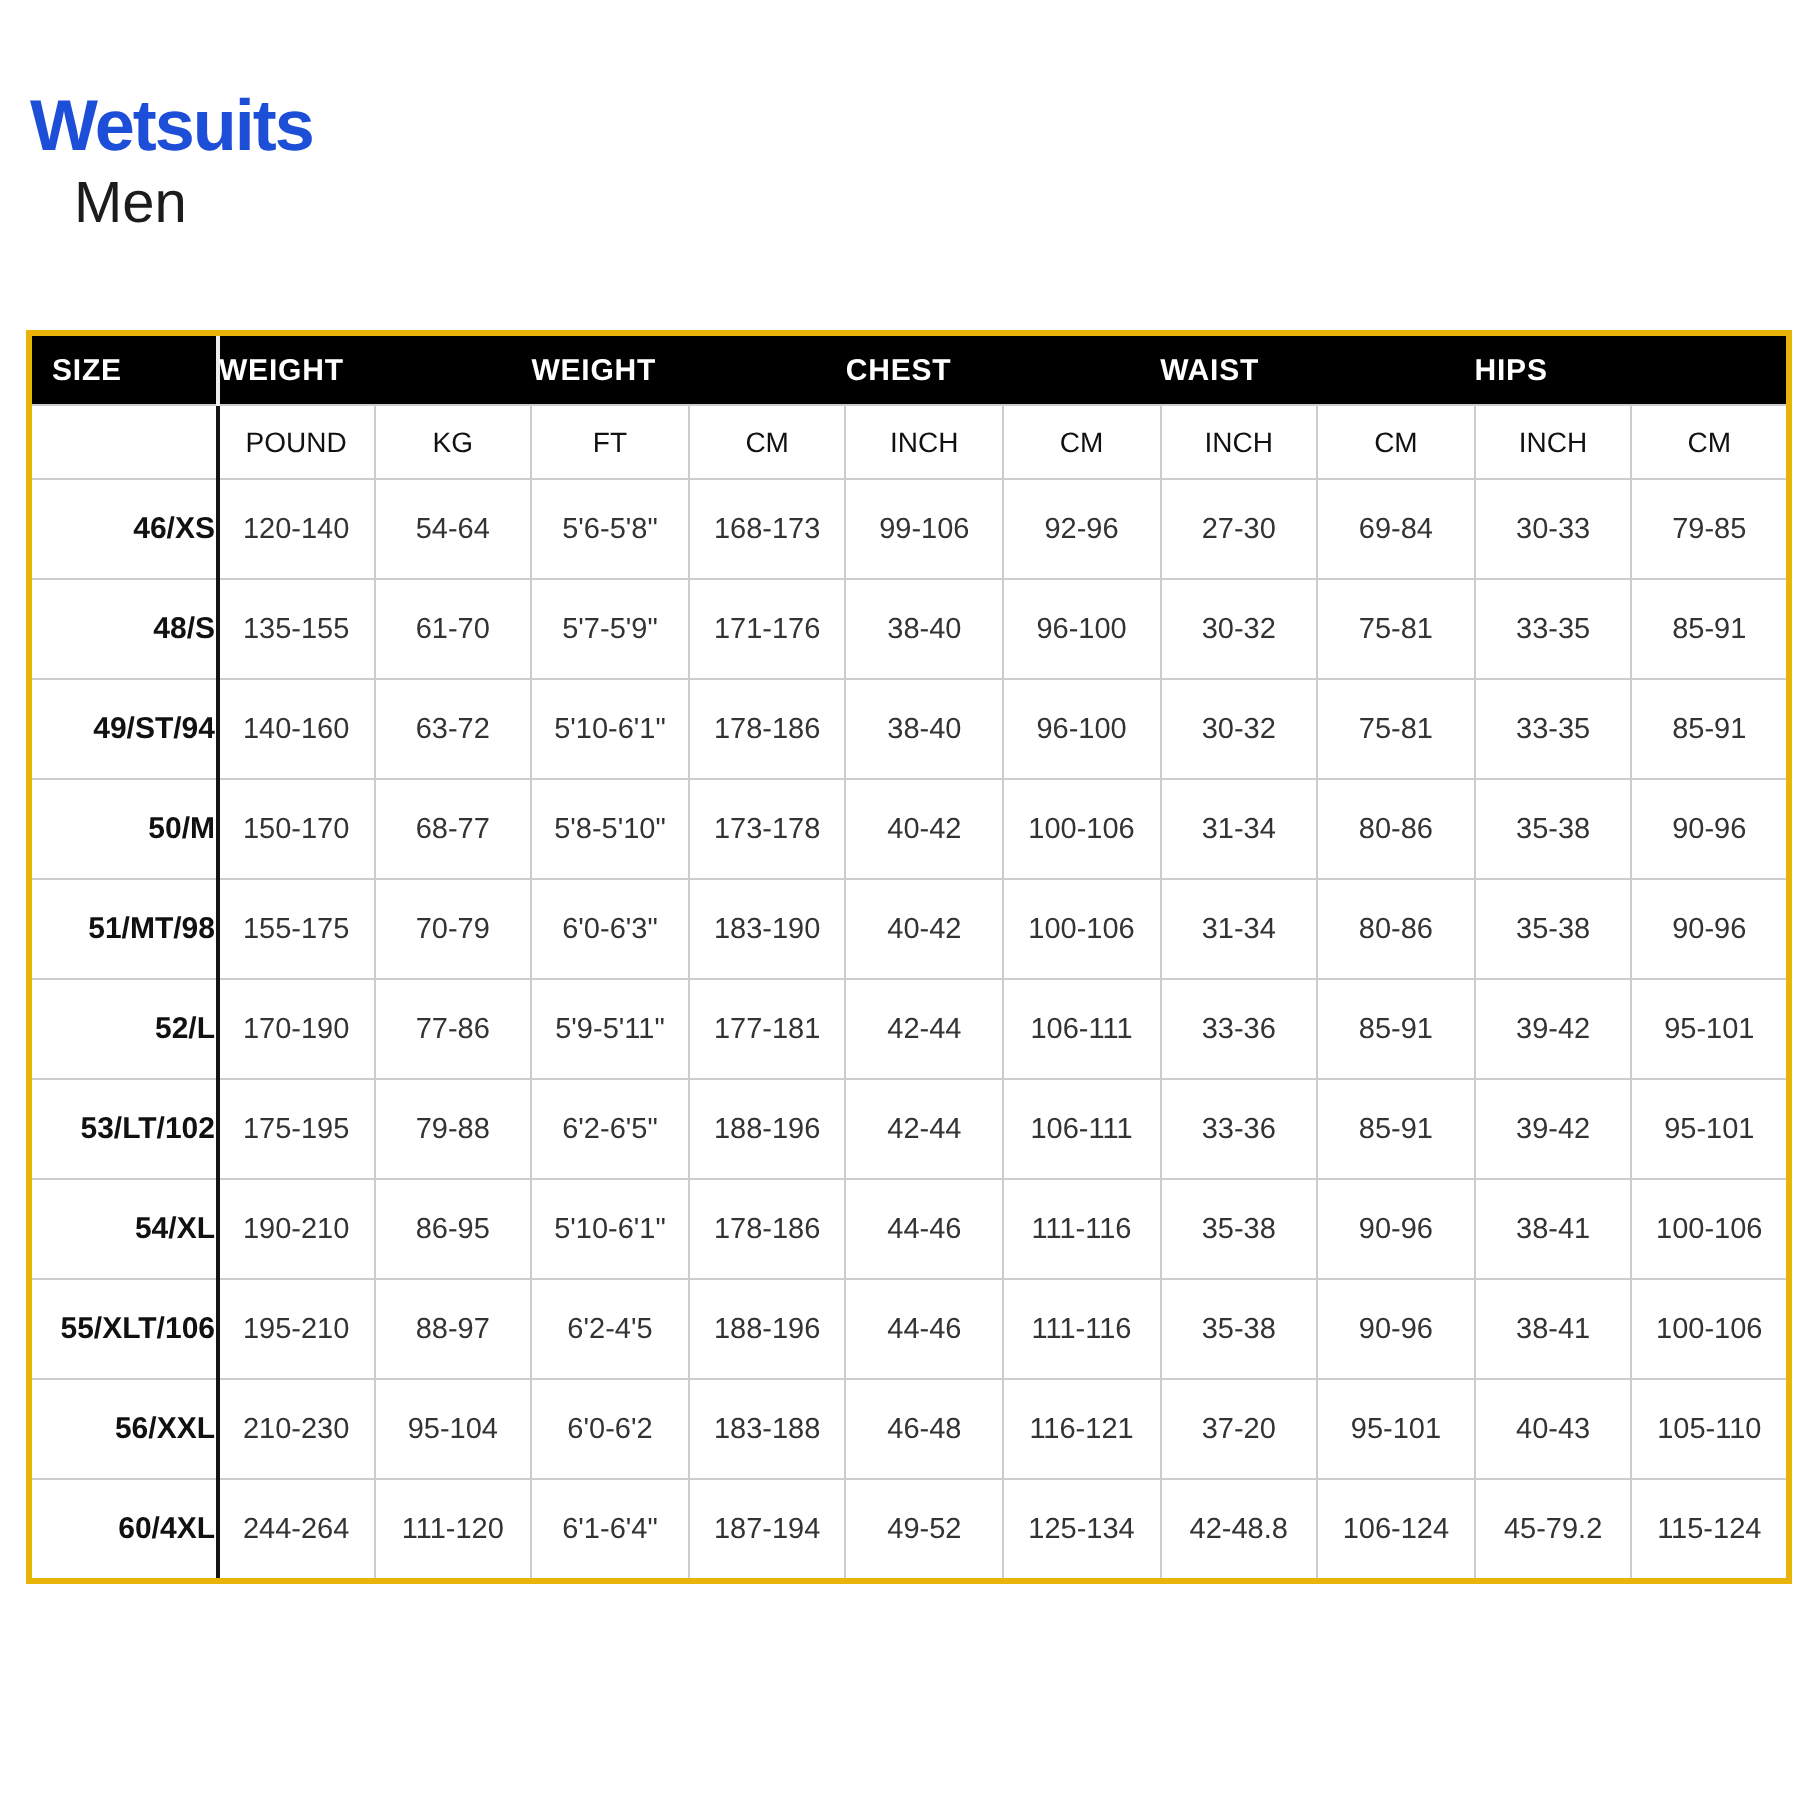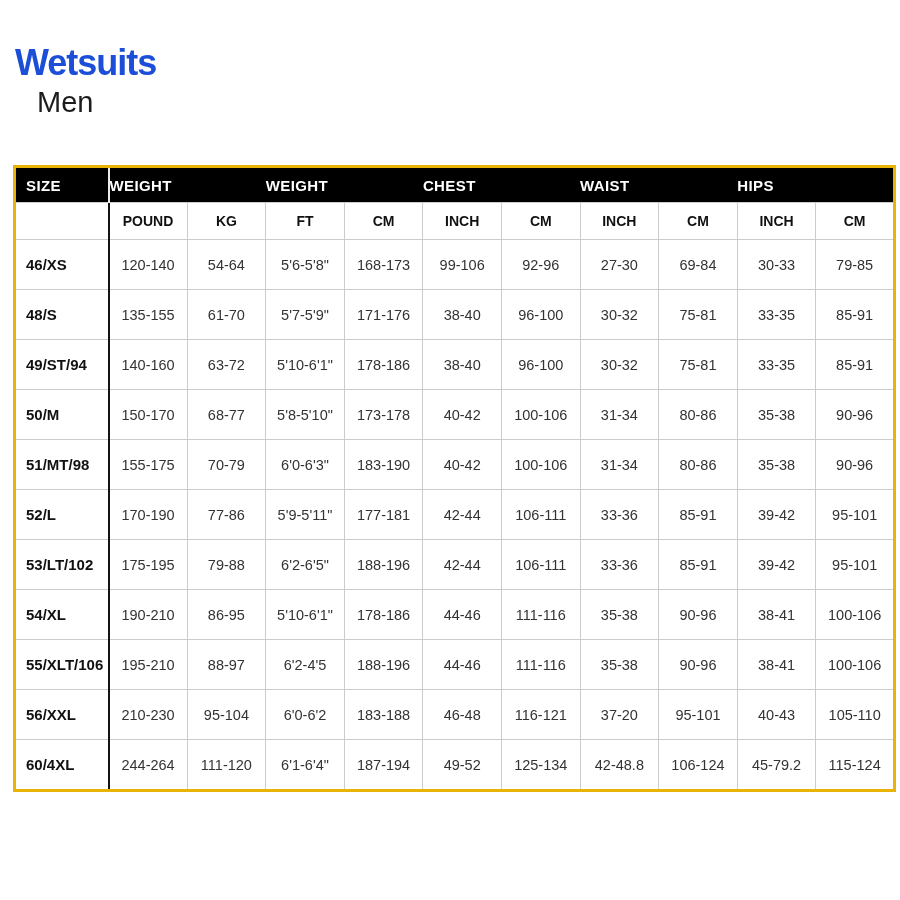--- a/index.html
+++ b/index.html
@@ -62,21 +62,21 @@
     text-align: left;
     padding-left: 10px;
     border-right: 2px solid #ececec;
   }
   
   tr.sub-row td, tr.sub-row th {
     height: 36px;
     background: #ffffff;
     border: 1px solid #cccccc;
     font-size: 14px;
-    font-weight: 700;
+    font-weight: 400;
     color: #111111;
     text-align: center;
     vertical-align: middle;
     padding: 0;
   }
   tr.sub-row td.corner-cell {
     border-right: 2px solid #141414;
   }
   
   tbody td {
@@ -85,21 +85,21 @@
     font-size: 14.5px;
     color: #333333;
     text-align: center;
     vertical-align: middle;
     padding: 0;
     background: #ffffff;
   }
   tbody td.size-cell {
     font-weight: 700;
     color: #111111;
-    text-align: left;
+    text-align: right;
     padding-left: 10px;
     border-right: 2px solid #141414;
     font-size: 15px;
   }
 </style>
 </head>
 <body>
 
 <div class="page">
 

